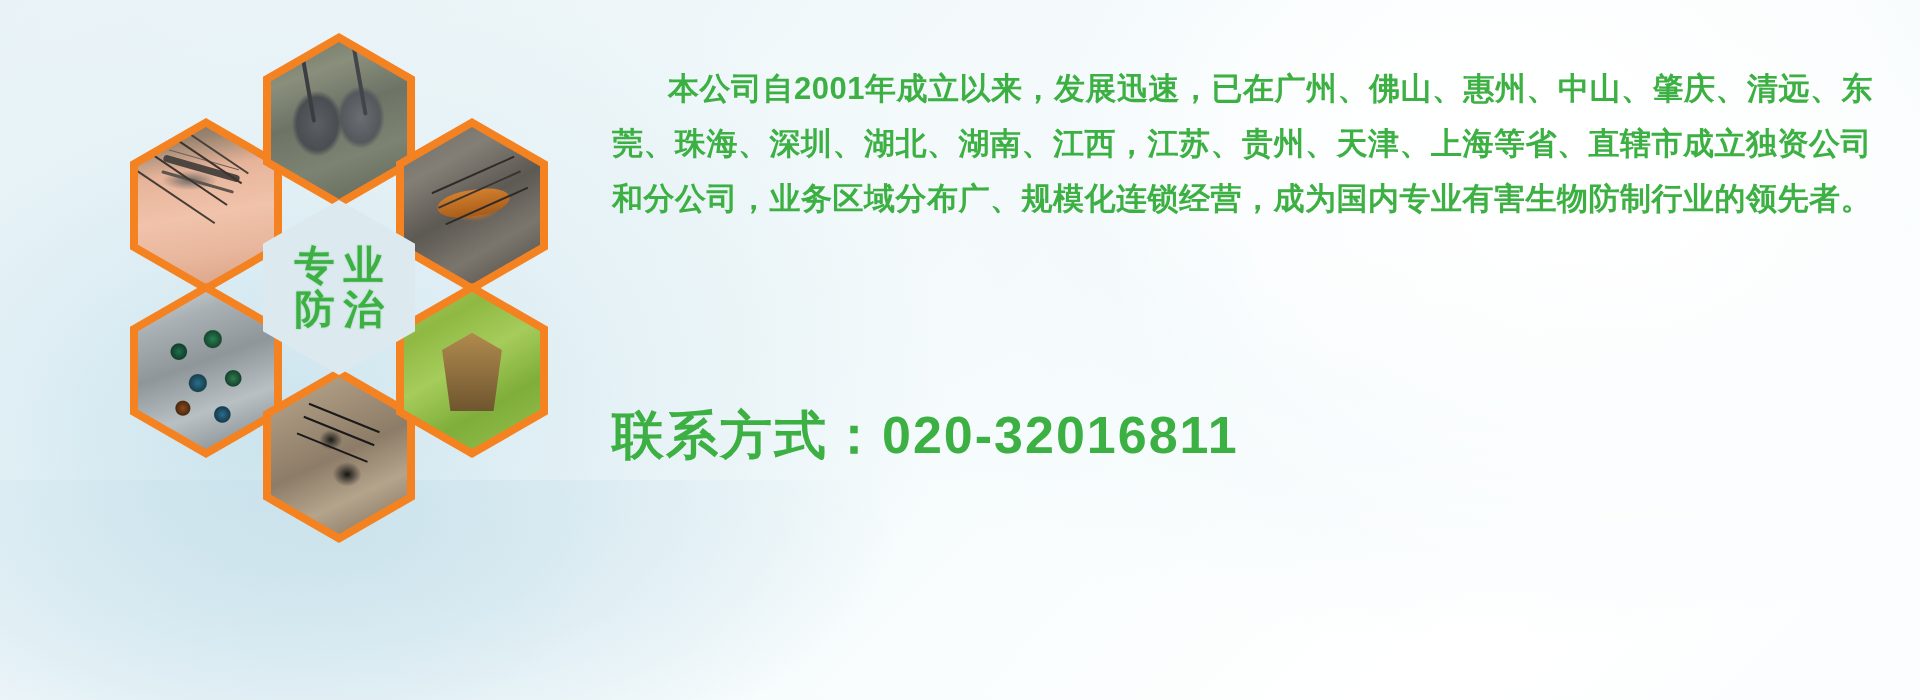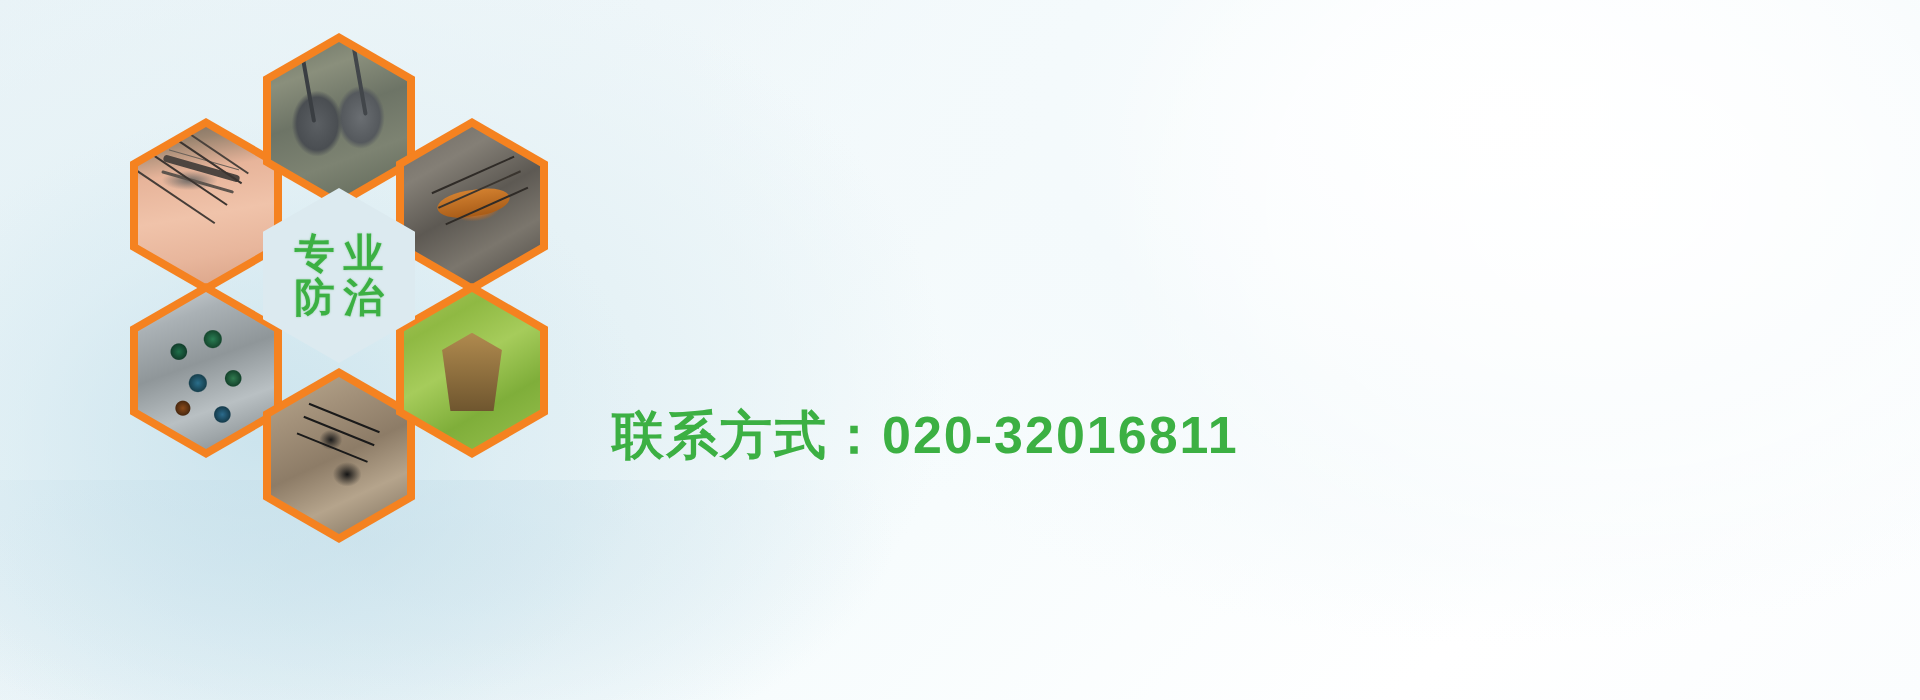--- a/index.html
+++ b/index.html
@@ -204,27 +204,30 @@
           <div class="ph-ant"></div>
         </div>
     </div>
 
     <div class="hex" style="left:308px;top:275px;">
       <div class="hex-inner">
           <div class="ph-stinkbug"></div>
         </div>
     </div>
 
-    <div class="hex hex-center" style="left:175px;top:180px;">
+    <div class="hex hex-center" style="left:175px;top:192px;">
       <div class="hex-inner">
         <span class="hex-label">专业</span>
         <span class="hex-label">防治</span>
       </div>
     </div>
 
   </div>
 
+  <div class="copy">
+    <p class="paragraph">本公司自2001年成立以来，发展迅速，已在广州、佛山、惠州、中山、肇庆、清远、东莞、珠海、深圳、湖北、湖南、江西，江苏、贵州、天津、上海等省、直辖市成立独资公司和分公司，业务区域分布广、规模化连锁经营，成为国内专业有害生物防制行业的领先者。</p>
+  </div>
 
   <div class="contact">
     <div class="contact-line1">联系方式：020-32016811</div>
   </div>
 
 </div>
 
 </body></html>

